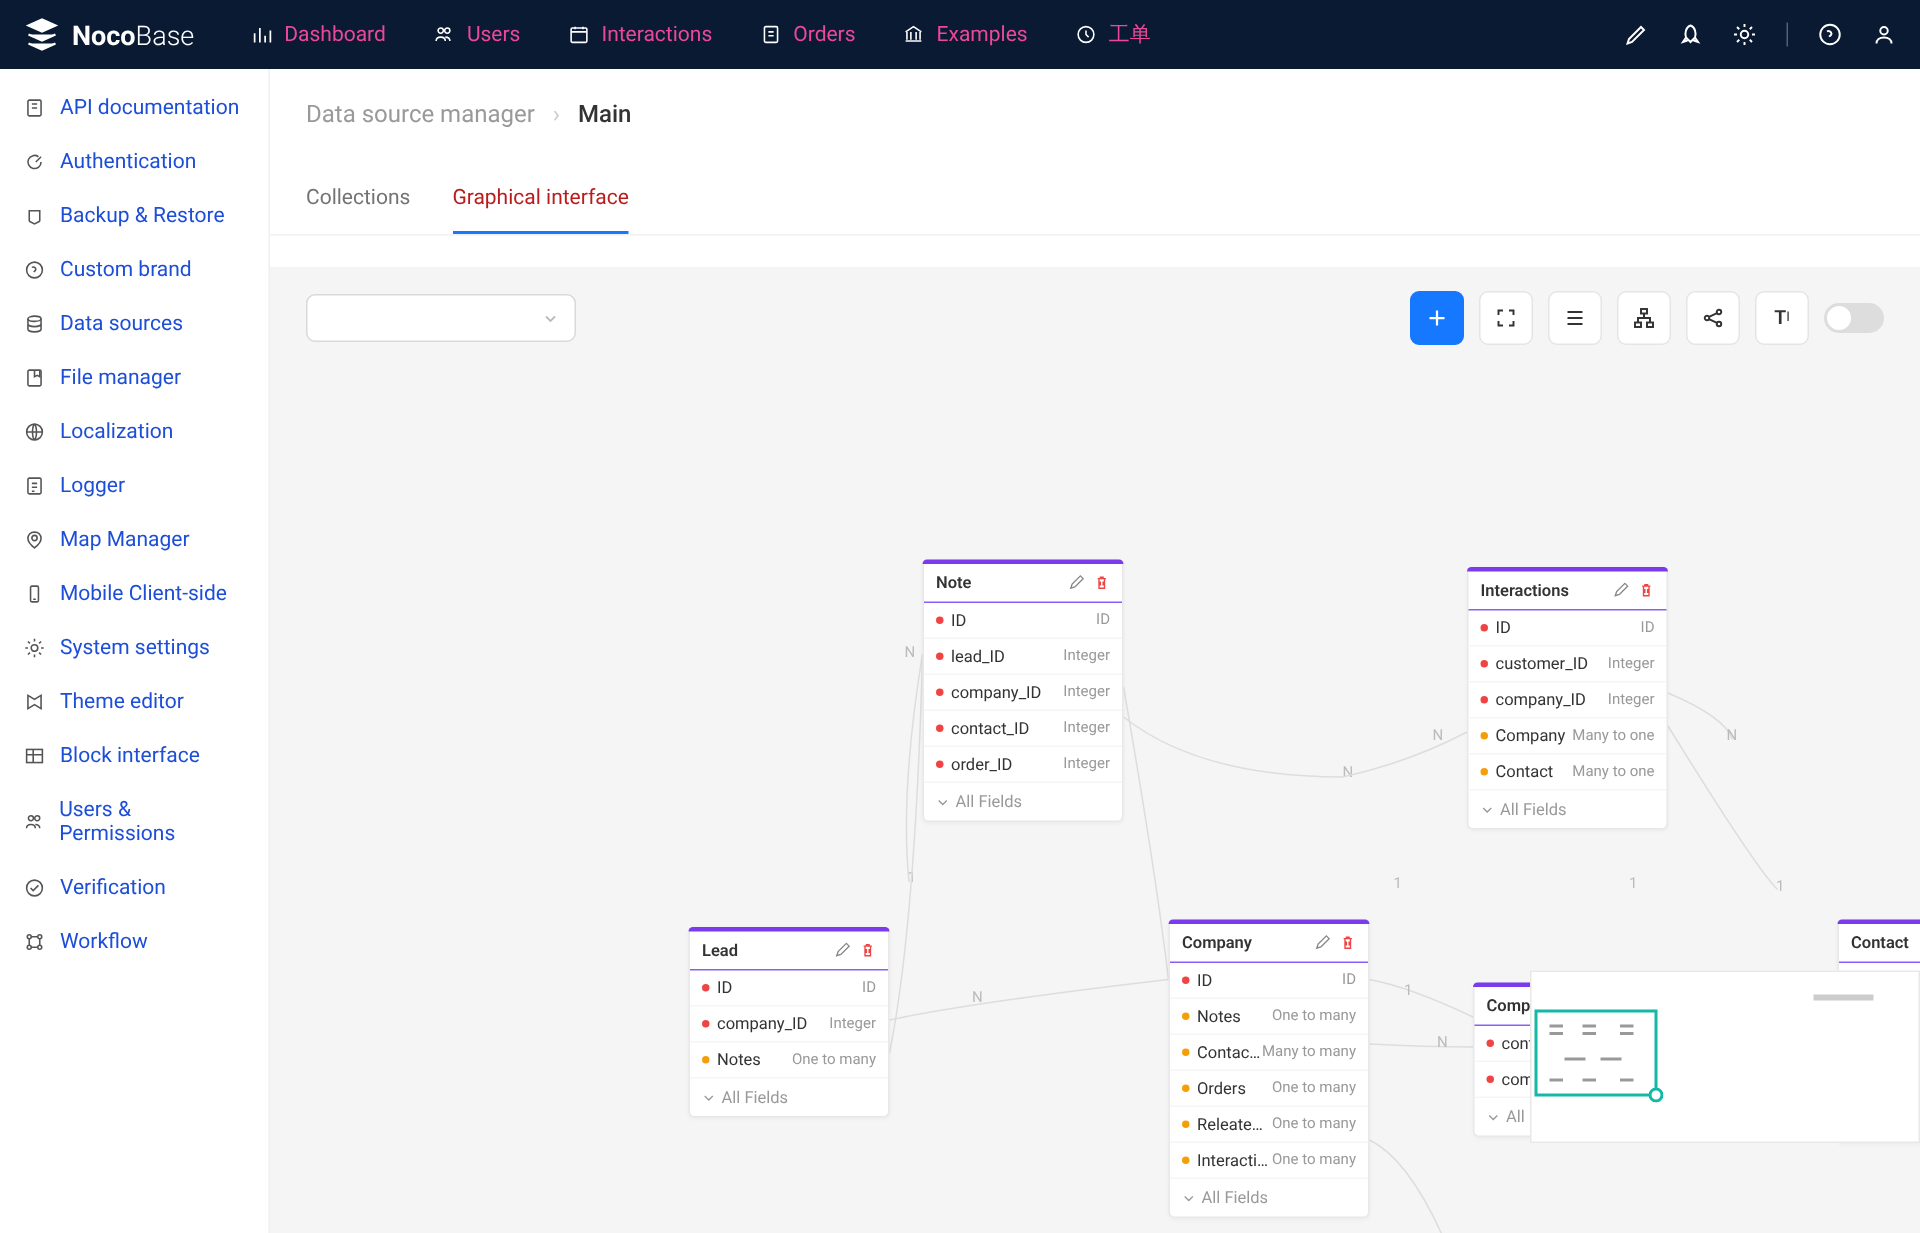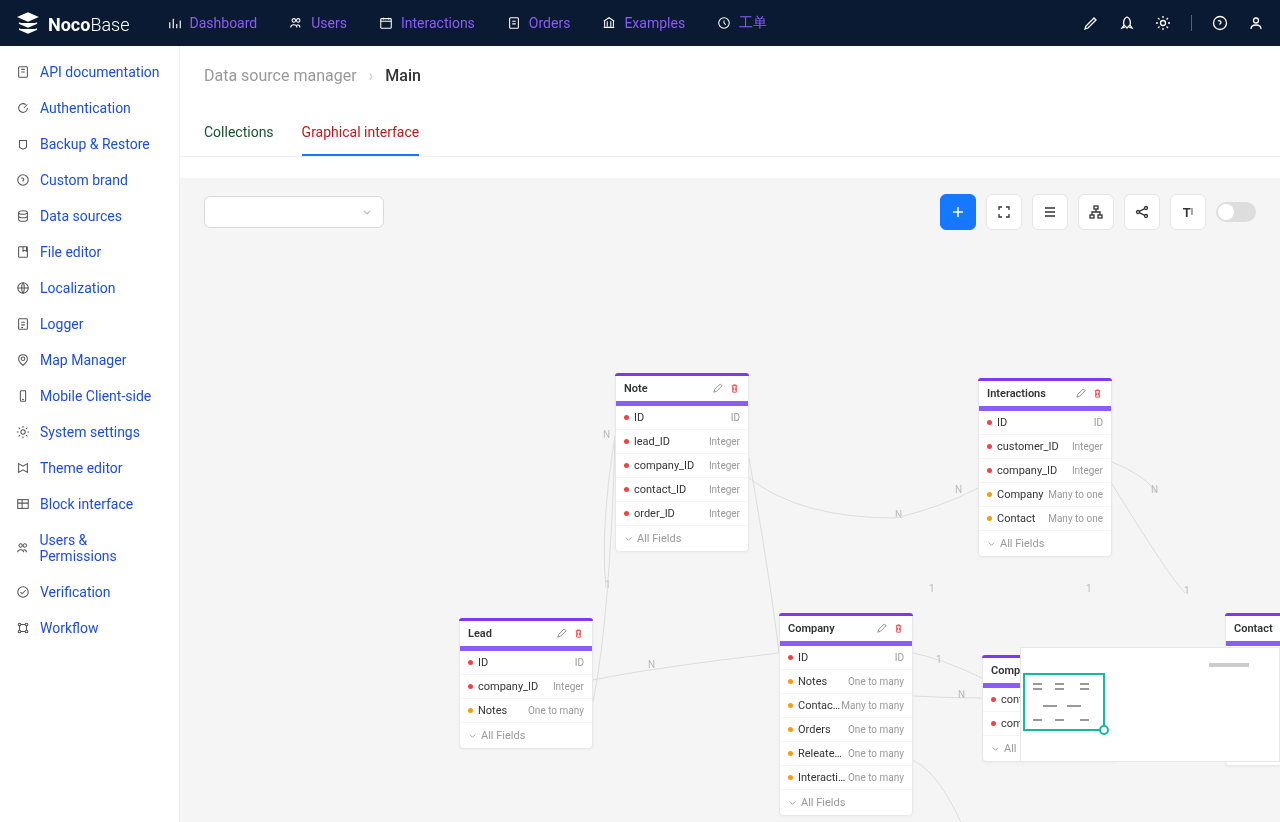--- a/index.html
+++ b/index.html
@@ -5,60 +5,60 @@
 * { margin: 0; padding: 0; box-sizing: border-box; }
 body { font-family: -apple-system, BlinkMacSystemFont, "Segoe UI", Roboto, sans-serif; font-size: 14px; color: #333; background: #fff; overflow: hidden; }
 
 
 .topnav { height: 46px; background: #0b1a33; display: flex; align-items: center; padding: 0 16px; color: #fff; }
 .logo { display: flex; align-items: flex-end; font-size: 18px; font-weight: 500; margin-right: 24px; }
 .logo svg { margin-right: 8px; }
 .logo-bold { font-weight: 700; }
 .logo-light { font-weight: 300; }
 .nav-items { display: flex; gap: 4px; }
-.nav-item { display: flex; align-items: center; gap: 8px; padding: 8px 14px; color: #8b5cf6; cursor: pointer; font-size: 14px; }
+.nav-item { display: flex; align-items: center; gap: 8px; padding: 8px 14px; color: #ec4899; cursor: pointer; font-size: 14px; }
 .nav-spacer { flex: 1; }
 .nav-icons { display: flex; align-items: center; gap: 20px; }
 .nav-icon { width: 16px; height: 16px; cursor: pointer; display: flex; align-items: center; justify-content: center; }
 .nav-divider { width: 1px; height: 16px; background: rgba(255,255,255,0.3); }
 
 
 .layout { display: flex; height: calc(100vh - 46px); }
 
 
 .sidebar { width: 180px; border-right: 1px solid #f0f0f0; background: #fff; overflow-y: auto; padding: 8px 0; }
 .side-item { display: flex; align-items: center; gap: 10px; padding: 10px 16px; cursor: pointer; font-size: 14px; color: #1d4ed8; }
 
 
 .main { flex: 1; display: flex; flex-direction: column; overflow: hidden; gap: 21px; }
 .breadcrumb { padding: 20px 24px 0; font-size: 16px; }
 .bc-item { color: #999; }
 .bc-sep { color: #ccc; margin: 0 8px; }
 .bc-current { color: #333; font-weight: 500; }
 .tabs { display: flex; gap: 28px; padding: 18px 24px 0; border-bottom: 1px solid #f0f0f0; }
-.tab { padding-bottom: 14px; cursor: pointer; font-size: 14px; color: #14532d; border-bottom: 2px solid transparent; }
+.tab { padding-bottom: 14px; cursor: pointer; font-size: 14px; color: #737373; border-bottom: 2px solid transparent; }
 .tab.active { color: #b91c1c; border-bottom-color: #1677ff; }
 
 
 .canvas-wrap { flex: 1; position: relative; background: #f5f5f5; overflow: hidden; }
 .canvas-toolbar { position: absolute; top: 16px; left: 0; right: 0; padding: 0 24px; display: flex; align-items: center; z-index: 10; }
 .select-box { width: 180px; height: 32px; background: #fff; border: 1px solid #d9d9d9; border-radius: 6px; display: flex; align-items: center; padding: 0 10px; justify-content: flex-end; }
 .select-box svg { color: #bbb; }
 .toolbar-right { margin-left: auto; display: flex; gap: 10px; align-items: center; }
 .tbtn { height: 36px; min-width: 36px; padding: 0 10px; background: #fff; border: 1px solid #e5e5e5; border-radius: 6px; display: flex; align-items: center; justify-content: center; cursor: pointer; color: #333; }
 .tbtn.primary { background: #1677ff; border-color: #1677ff; color: #fff; }
 .tbtn.primary svg { stroke: #fff; }
 .toggle { width: 40px; height: 20px; background: #ddd; border-radius: 10px; position: relative; cursor: pointer; }
 .toggle::after { content: ''; position: absolute; width: 16px; height: 16px; background: #fff; border-radius: 50%; top: 2px; left: 2px; }
 
 
 .node { position: absolute; width: 134px; background: #fff; border-radius: 4px; border: 1px solid #e8e8e8; box-shadow: 0 1px 3px rgba(0,0,0,0.04); font-size: 11px; }
 .node-cap { height: 3px; background: #7c3aed; border-radius: 4px 4px 0 0; margin: -1px -1px 0 -1px; }
 .node-cap.orange { background: #f59e0b; }
-.node-head { display: flex; align-items: center; padding: 6px 8px; font-weight: 600; font-size: 11px; border-bottom: 5px solid #8b5cf6; text-align: right; }
+.node-head { display: flex; align-items: center; padding: 6px 8px; font-weight: 600; font-size: 11px; border-bottom: 1px solid #8b5cf6; text-align: right; }
 .node-head .actions { margin-left: auto; display: flex; gap: 6px; }
 .node-head .actions svg { cursor: pointer; }
 .node-body {}
 .field { display: flex; align-items: center; padding: 5px 8px; border-bottom: 1px solid #f5f5f5; }
 .field:last-child { border-bottom: none; }
 .dot { width: 5px; height: 5px; border-radius: 50%; margin-right: 5px; flex-shrink: 0; }
 .dot.red { background: #ef4444; }
 .dot.orange { background: #f59e0b; }
 .fname { flex: 1; white-space: nowrap; overflow: hidden; text-overflow: ellipsis; }
 .ftype { color: #999; font-size: 10px; white-space: nowrap; }
@@ -199,21 +199,21 @@
           <ellipse cx="8" cy="4" rx="5" ry="2"></ellipse>
           <path d="M3 4v4c0 1 2 2 5 2s5-1 5-2V4M3 8v4c0 1 2 2 5 2s5-1 5-2V8"></path>
         </svg>
         <span>Data sources</span>
       </div>
       <div class="side-item">
         <svg class="ico" viewBox="0 0 16 16" stroke="#555" fill="none" stroke-width="1.2">
           <rect x="3" y="2" width="10" height="12" rx="1"></rect>
           <path d="M8 2v5l2-1 2 1V2"></path>
         </svg>
-        <span>File editor</span>
+        <span>File manager</span>
       </div>
       <div class="side-item">
         <svg class="ico" viewBox="0 0 16 16" stroke="#555" fill="none" stroke-width="1.2">
           <circle cx="8" cy="8" r="6"></circle>
           <path d="M2 8h12M8 2c2 2 2 10 0 12M8 2c-2 2-2 10 0 12"></path>
         </svg>
         <span>Localization</span>
       </div>
       <div class="side-item">
         <svg class="ico" viewBox="0 0 16 16" stroke="#555" fill="none" stroke-width="1.2">

